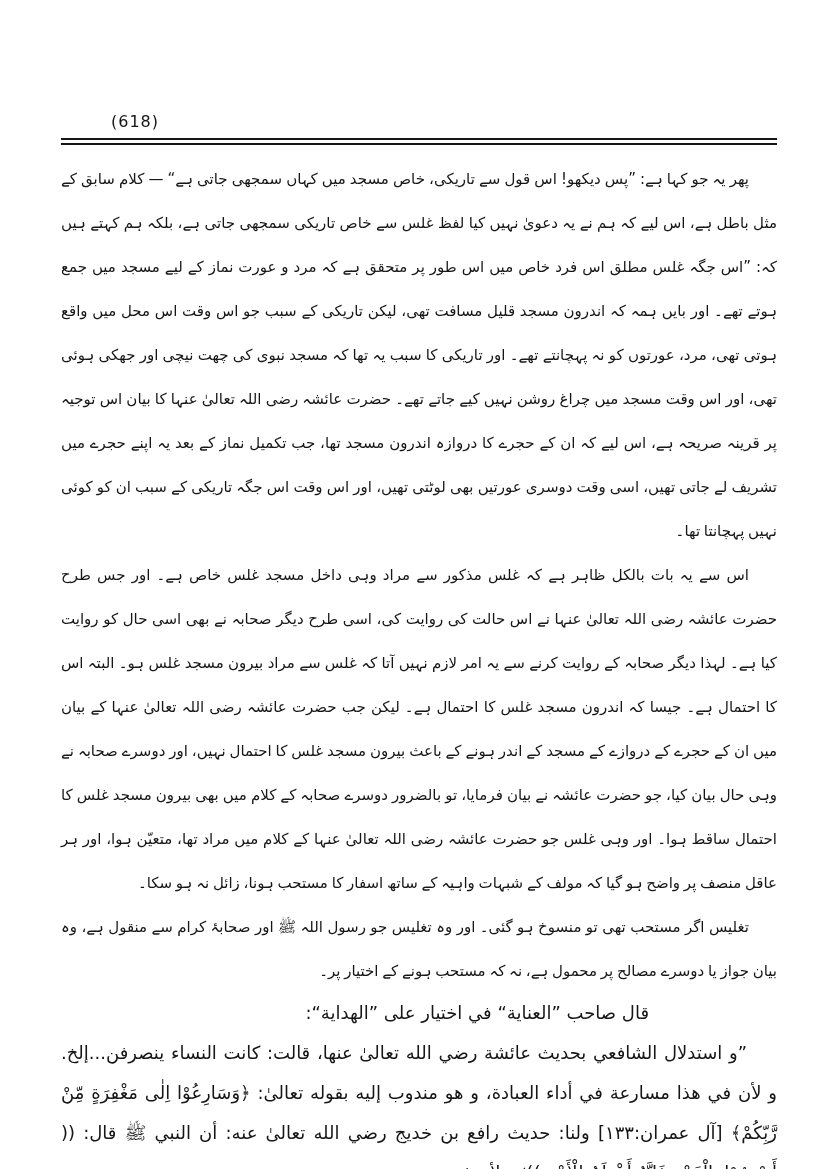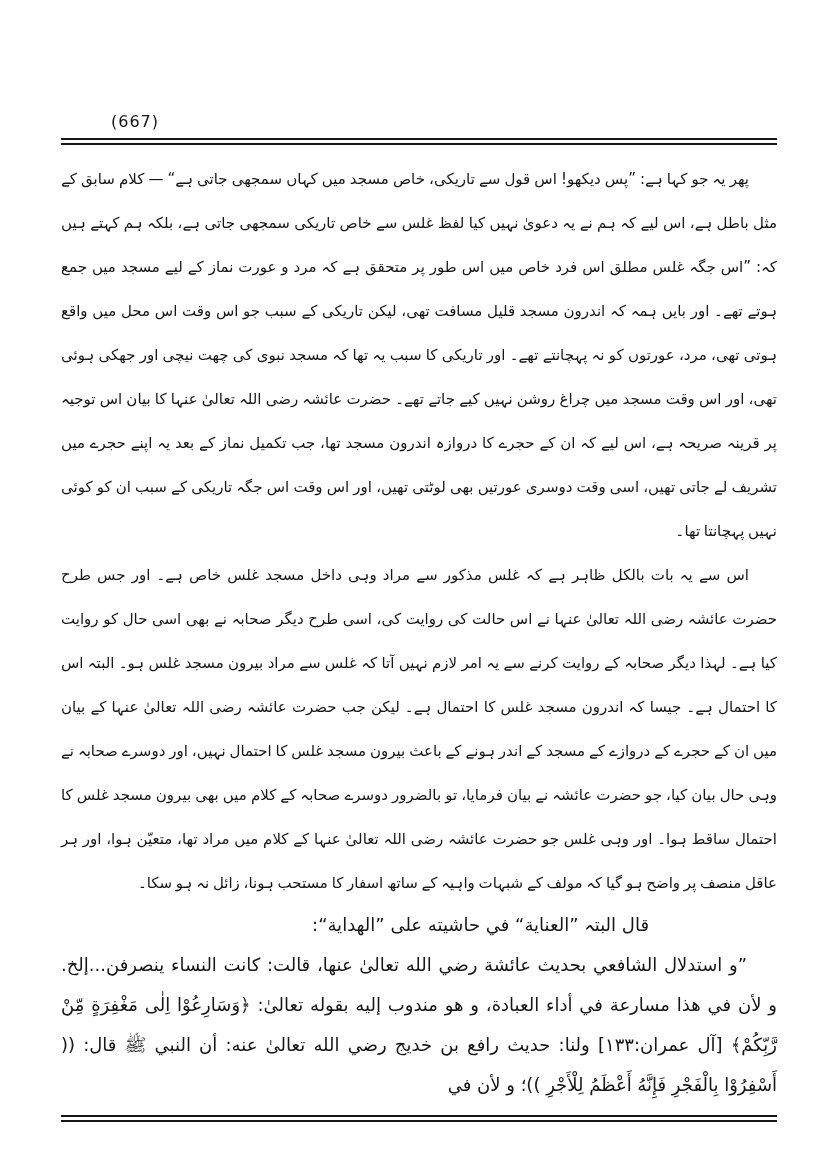--- a/index.html
+++ b/index.html
@@ -71,28 +71,29 @@
   p.arabic.indent { text-indent: 30px; }
   .footer-rule { margin-top: 10px; }
 </style>
 </head>
 <body>
 
 <div class="page">
   <div class="content">
 
     <div class="page-header">
-      <span class="page-number">(667)</span>
+      <span class="page-number">(618)</span>
     </div>
 
     <div class="double-rule"></div>
 
     <div class="body-text">
       <p class="urdu indent">پھر یہ جو کہا ہے: ”پس دیکھو! اس قول سے تاریکی، خاص مسجد میں کہاں سمجھی جاتی ہے“ — کلام سابق کے مثل باطل ہے، اس لیے کہ ہم نے یہ دعویٰ نہیں کیا لفظ غلس سے خاص تاریکی سمجھی جاتی ہے، بلکہ ہم کہتے ہیں کہ: ”اس جگہ غلس مطلق اس فرد خاص میں اس طور پر متحقق ہے کہ مرد و عورت نماز کے لیے مسجد میں جمع ہوتے تھے۔ اور بایں ہمہ کہ اندرون مسجد قلیل مسافت تھی، لیکن تاریکی کے سبب جو اس وقت اس محل میں واقع ہوتی تھی، مرد، عورتوں کو نہ پہچانتے تھے۔ اور تاریکی کا سبب یہ تھا کہ مسجد نبوی کی چھت نیچی اور جھکی ہوئی تھی، اور اس وقت مسجد میں چراغ روشن نہیں کیے جاتے تھے۔ حضرت عائشہ رضی اللہ تعالیٰ عنہا کا بیان اس توجیہ پر قرینہ صریحہ ہے، اس لیے کہ ان کے حجرے کا دروازہ اندرون مسجد تھا، جب تکمیل نماز کے بعد یہ اپنے حجرے میں تشریف لے جاتی تھیں، اسی وقت دوسری عورتیں بھی لوٹتی تھیں، اور اس وقت اس جگہ تاریکی کے سبب ان کو کوئی نہیں پہچانتا تھا۔</p>
       <p class="urdu indent">اس سے یہ بات بالکل ظاہر ہے کہ غلس مذکور سے مراد وہی داخل مسجد غلس خاص ہے۔ اور جس طرح حضرت عائشہ رضی اللہ تعالیٰ عنہا نے اس حالت کی روایت کی، اسی طرح دیگر صحابہ نے بھی اسی حال کو روایت کیا ہے۔ لہذا دیگر صحابہ کے روایت کرنے سے یہ امر لازم نہیں آتا کہ غلس سے مراد بیرون مسجد غلس ہو۔ البتہ اس کا احتمال ہے۔ جیسا کہ اندرون مسجد غلس کا احتمال ہے۔ لیکن جب حضرت عائشہ رضی اللہ تعالیٰ عنہا کے بیان میں ان کے حجرے کے دروازے کے مسجد کے اندر ہونے کے باعث بیرون مسجد غلس کا احتمال نہیں، اور دوسرے صحابہ نے وہی حال بیان کیا، جو حضرت عائشہ نے بیان فرمایا، تو بالضرور دوسرے صحابہ کے کلام میں بھی بیرون مسجد غلس کا احتمال ساقط ہوا۔ اور وہی غلس جو حضرت عائشہ رضی اللہ تعالیٰ عنہا کے کلام میں مراد تھا، متعیّن ہوا، اور ہر عاقل منصف پر واضح ہو گیا کہ مولف کے شبہات واہیہ کے ساتھ اسفار کا مستحب ہونا، زائل نہ ہو سکا۔</p>
-      <p class="arabic arabic-heading">قال البتہ ”العناية“ في حاشيته على ”الهداية“:</p>
+      <p class="urdu indent">تغلیس اگر مستحب تھی تو منسوخ ہو گئی۔ اور وہ تغلیس جو رسول اللہ ﷺ اور صحابۂ کرام سے منقول ہے، وہ بیان جواز یا دوسرے مصالح پر محمول ہے، نہ کہ مستحب ہونے کے اختیار پر۔</p>
+      <p class="arabic arabic-heading">قال صاحب ”العناية“ في اختیار على ”الهداية“:</p>
       <p class="arabic indent">”و استدلال الشافعي بحديث عائشة رضي الله تعالىٰ عنها، قالت: كانت النساء ينصرفن...إلخ. و لأن في هذا مسارعة في أداء العبادة، و هو مندوب إليه بقوله تعالىٰ: ﴿وَسَارِعُوْا اِلٰى مَغْفِرَةٍ مِّنْ رَّبِّكُمْ﴾ [آل عمران:۱۳۳] ولنا: حديث رافع بن خديج رضي الله تعالىٰ عنه: أن النبي ﷺ قال: (( أَسْفِرُوْا بِالْفَجْرِ فَإِنَّهُ أَعْظَمُ لِلْأَجْرِ ))؛ و لأن في</p>
     </div>
 
     <div class="double-rule footer-rule"></div>
 
   </div>
 </div>
 
 </body></html>

